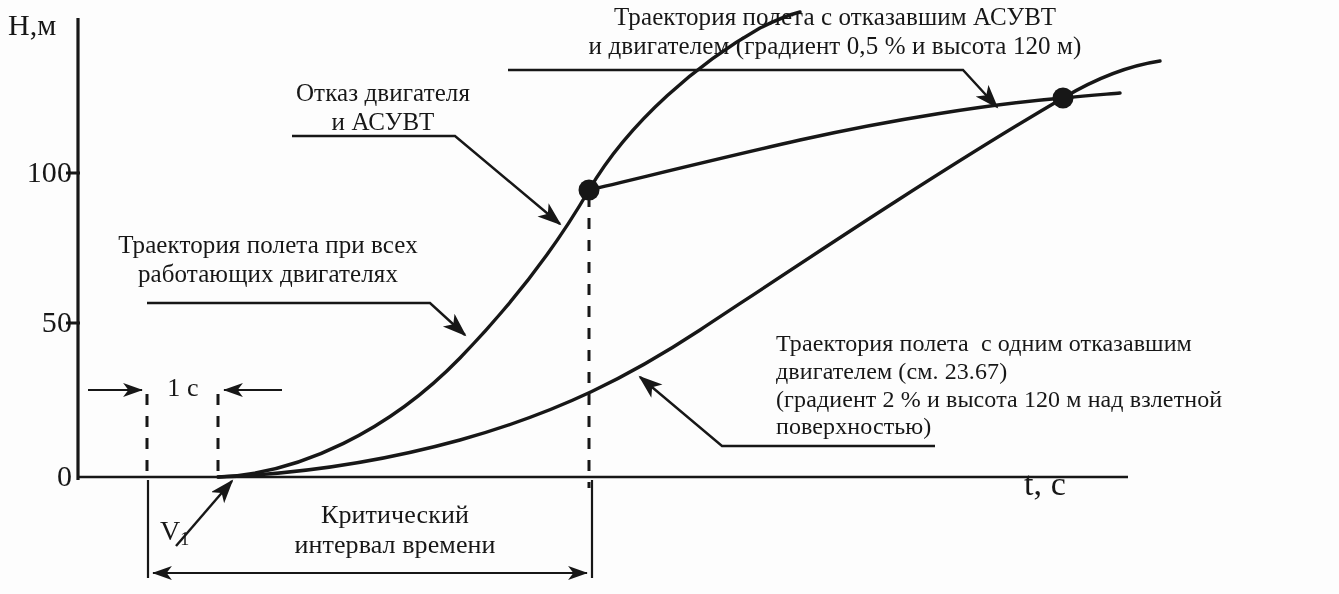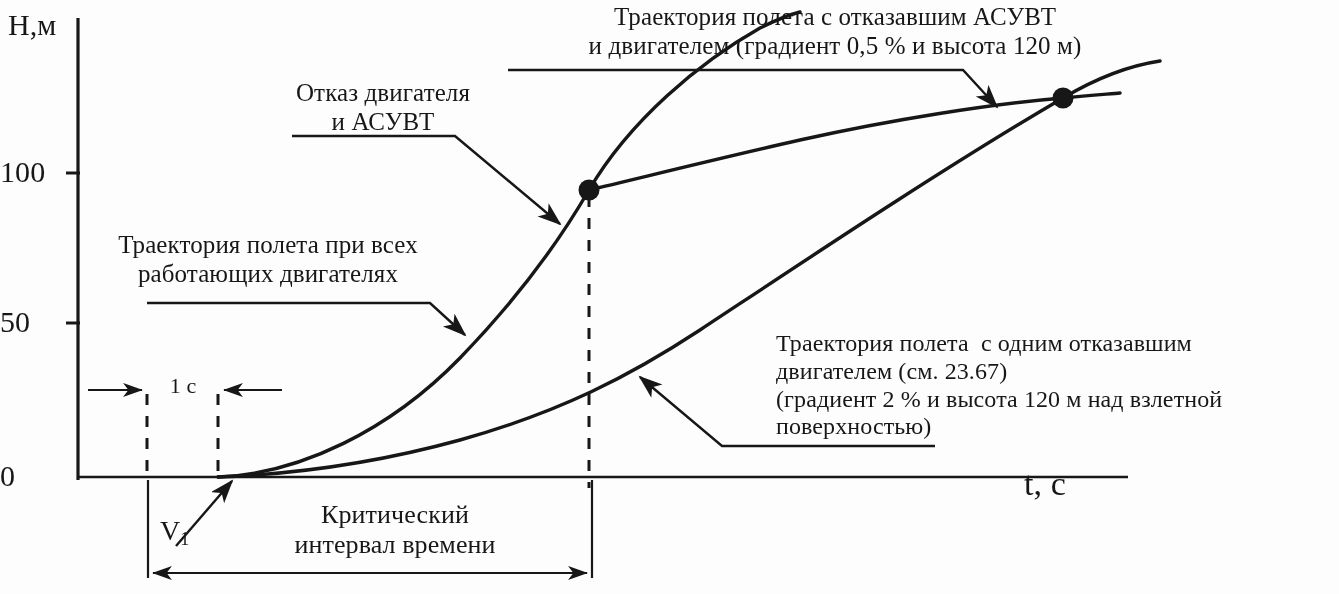--- a/index.html
+++ b/index.html
@@ -37,21 +37,21 @@
     left: 8px;
     top: 8px;
   }
   .lbl-axis-x {
     font-size: 34px;
     left: 1024px;
     top: 464px;
   }
   .tick-lbl {
     font-size: 30px;
-    text-align: left;
+    text-align: right;
     width: 72px;
   }
   .tick-100 { left: 0px;  top: 155px; }
   .tick-50  { left: 0px;  top: 305px; }
   .tick-0   { left: 0px;  top: 459px; }
   .ann {
     font-size: 25px;
     text-align: center;
   }
   .ann-top {
@@ -82,21 +82,21 @@
     top: 500px;
     width: 330px;
     font-size: 26px;
     text-align: center;
   }
   .lbl-1s {
     left: 152px;
     top: 373px;
     width: 62px;
     text-align: center;
-    font-size: 22px;
+    font-size: 26px;
   }
   .lbl-v1 {
     left: 160px;
     top: 515px;
     font-size: 28px;
   }
   .lbl-v1 sub {
     font-size: 18px;
     vertical-align: baseline;
     position: relative;

